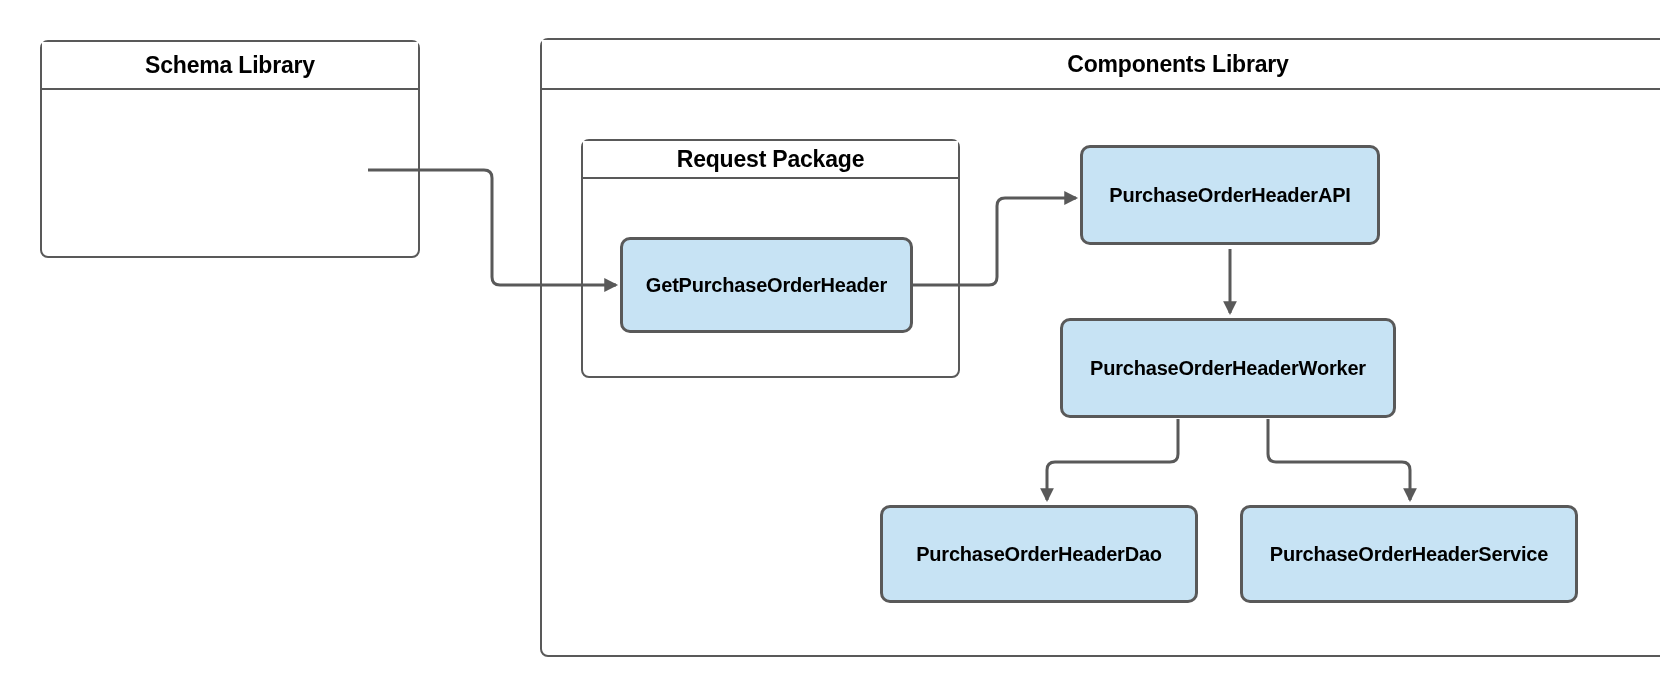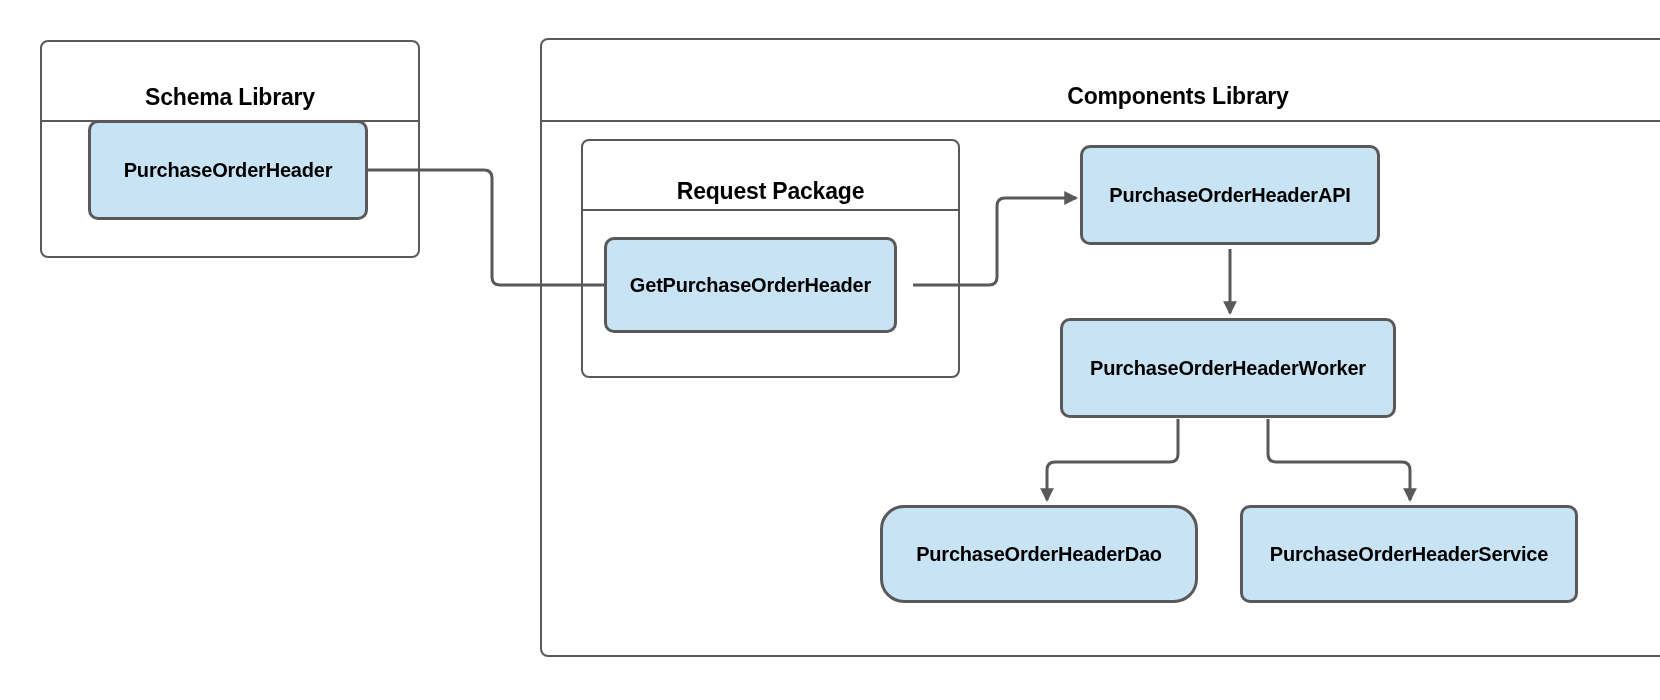--- a/index.html
+++ b/index.html
@@ -24,21 +24,20 @@
   }
   .container-title {
     display: flex;
     align-items: center;
     justify-content: center;
     font-weight: bold;
     font-size: 23px;
     letter-spacing: -0.2px;
     border-bottom: 2.5px solid var(--container-border, #595959);
     background: #ffffff;
-    margin-top: 32px;
   }
   .wires {
     position: absolute;
     left: 0; top: 0;
     width: 1660px;
     height: 700px;
     z-index: 2;
     pointer-events: none;
   }
   .wires path {
@@ -62,24 +61,24 @@
   }
   
   #c-schema      { left: 40px;  top: 40px;  width: 380px;  height: 218px; }
   #c-schema .container-title      { height: 48px; }
   #c-components  { left: 540px; top: 38px;  width: 1276px; height: 619px; }
   #c-components .container-title  { height: 50px; }
   #c-request     { left: 581px; top: 139px; width: 379px;  height: 239px; }
   #c-request .container-title     { height: 38px; }
   
   #n-poh     { left: 88px;   top: 120px; width: 280px; height: 100px; }
-  #n-getpoh  { left: 604px;  top: 237px; width: 293px; height: 96px; }
+  #n-getpoh  { left: 620px;  top: 237px; width: 293px; height: 96px; }
   #n-api     { left: 1080px; top: 145px; width: 300px; height: 100px; justify-content: center; }
   #n-worker  { left: 1060px; top: 318px; width: 336px; height: 100px; }
-  #n-dao     { left: 880px;  top: 505px; width: 318px; height: 98px; border-radius: 24px; }
+  #n-dao     { left: 880px;  top: 505px; width: 318px; height: 98px; }
   #n-service { left: 1240px; top: 505px; width: 338px; height: 98px; }
 </style>
 </head>
 <body>
 
 <div class="canvas">
 
   <div class="container" id="c-schema">
     <div class="container-title">Schema Library</div>
   </div>
@@ -98,23 +97,20 @@
         <path d="M0,0 L10,5 L0,10 z" style="stroke:none; fill: var(--line-color, #595959);"></path>
       </marker>
     </defs>
     <path d="M368 170 H484 Q492 170 492 178 V277 Q492 285 500 285 H616" marker-end="url(#arrow)"></path>
     <path d="M913 285 H989 Q997 285 997 277 V206 Q997 198 1005 198 H1076" marker-end="url(#arrow)"></path>
     <path d="M1230 249 V313" marker-end="url(#arrow)"></path>
     <path d="M1178 419 V454 Q1178 462 1170 462 H1055 Q1047 462 1047 470 V500" marker-end="url(#arrow)"></path>
     <path d="M1268 419 V454 Q1268 462 1276 462 H1402 Q1410 462 1410 470 V500" marker-end="url(#arrow)"></path>
   </svg>
 
-  <div class="node" id="n-poh">
-    <span>PurchaseOrderHeader</span>
-  </div>
   <div class="node" id="n-getpoh">
     <span>GetPurchaseOrderHeader</span>
   </div>
   <div class="node" id="n-api">
     <span>PurchaseOrderHeaderAPI</span>
   </div>
   <div class="node" id="n-worker">
     <span>PurchaseOrderHeaderWorker</span>
   </div>
   <div class="node" id="n-dao">

